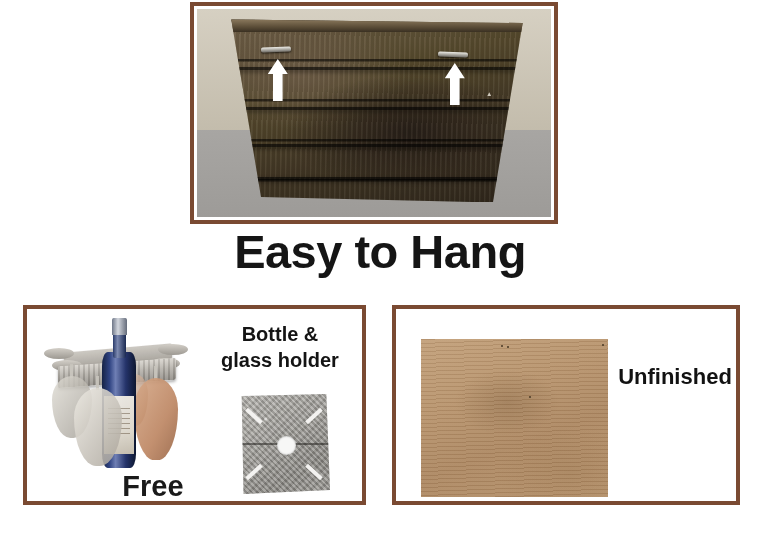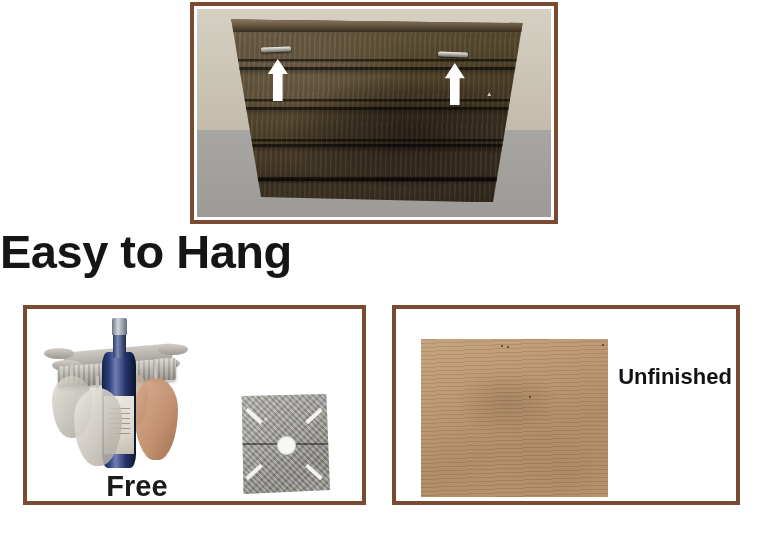--- a/index.html
+++ b/index.html
@@ -100,21 +100,21 @@
 
   
   .speck { position: absolute; width: 4px; height: 4px; background: #cfc9bc;
            clip-path: polygon(50% 0,100% 100%,0 100%); }
   .speck.sp1 { left: 82%; top: 40%; }
 
   
   #headline {
     position: absolute;
     left: 0; top: 227px; width: 760px;
-    text-align: left;
+    text-align: center;
     font-size: 47px;
     font-weight: bold;
     letter-spacing: -0.5px;
     color: #151515;
     font-family: "Liberation Sans", sans-serif;
     line-height: 1.06;
   }
 
   
   #free-panel { left: 23px; top: 305px; width: 343px; height: 200px; }
@@ -187,21 +187,21 @@
   .glass.g3 { left: 88px; top: 60px;  width: 44px; height: 82px; }
   .glass.g3 .bowl { background: linear-gradient(to bottom right, rgba(214,170,138,.92), rgba(188,132,96,.9) 60%, rgba(150,98,66,.9)); }
   .glass.g4 { left: 76px; top: 56px;  width: 26px; height: 52px; }
   .glass.g4 .bowl { background: linear-gradient(to bottom right, rgba(222,200,182,.8), rgba(170,130,104,.8)); }
   .glass .stem {
     position: absolute; left: 46%; top: -12px; width: 3px; height: 14px;
     background: rgba(200,196,188,.9);
   }
 
   #free-label {
-    position: absolute; left: 42px; top: 158px; width: 130px;
+    position: absolute; left: 58px; top: 158px; width: 130px;
     text-align: center;
     font-size: 29px; font-weight: bold; color: #1a1a1a;
   }
 
   #holder-label {
     position: absolute; left: 170px; top: 10px; width: 160px;
     text-align: center;
     font-size: 20px; font-weight: bold; color: #141414;
     line-height: 1.28;
   }
@@ -323,20 +323,24 @@
       <div class="bottle-label" style="left:58px"></div>
 
       <div class="glass g2">
         <div class="stem"></div>
         <div class="bowl"></div>
       </div>
     </div>
 
     <div id="free-label">Free</div>
 
+    <div id="holder-label">
+      <div>Bottle &amp;</div>
+      <div>glass holder</div>
+    </div>
 
     <div class="holder-plate">
       <div class="midline"></div>
       <div class="slot sl1"></div>
       <div class="slot sl2"></div>
       <div class="slot sl3"></div>
       <div class="slot sl4"></div>
       <div class="holder-hole"></div>
     </div>
 

